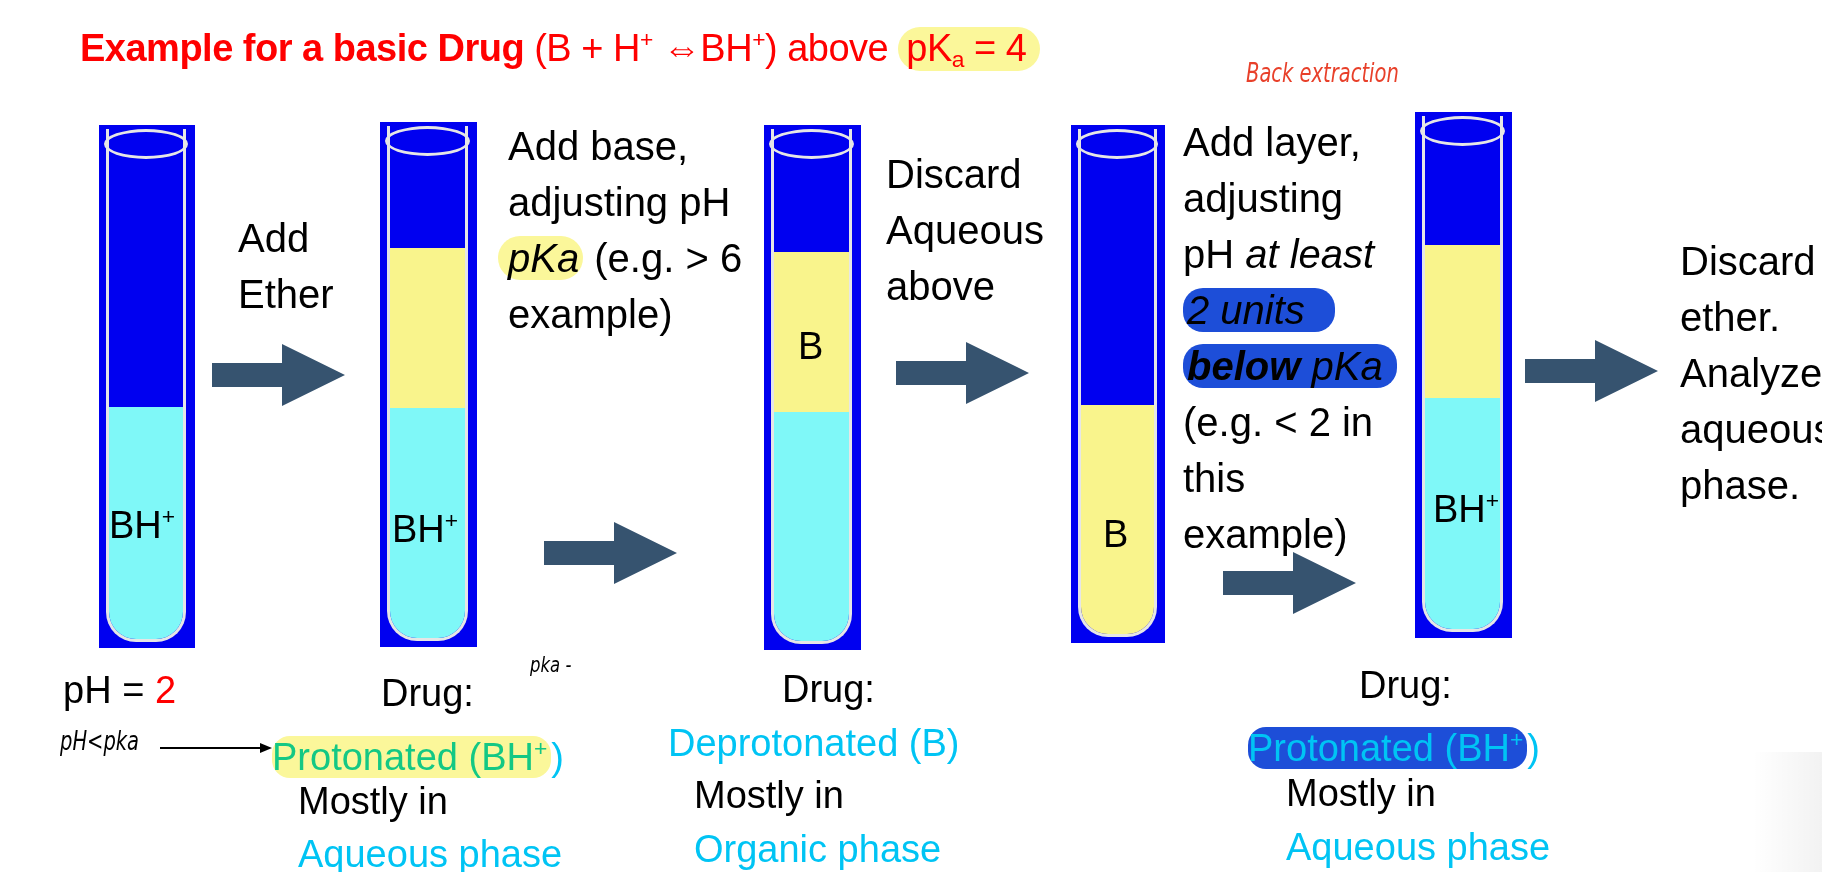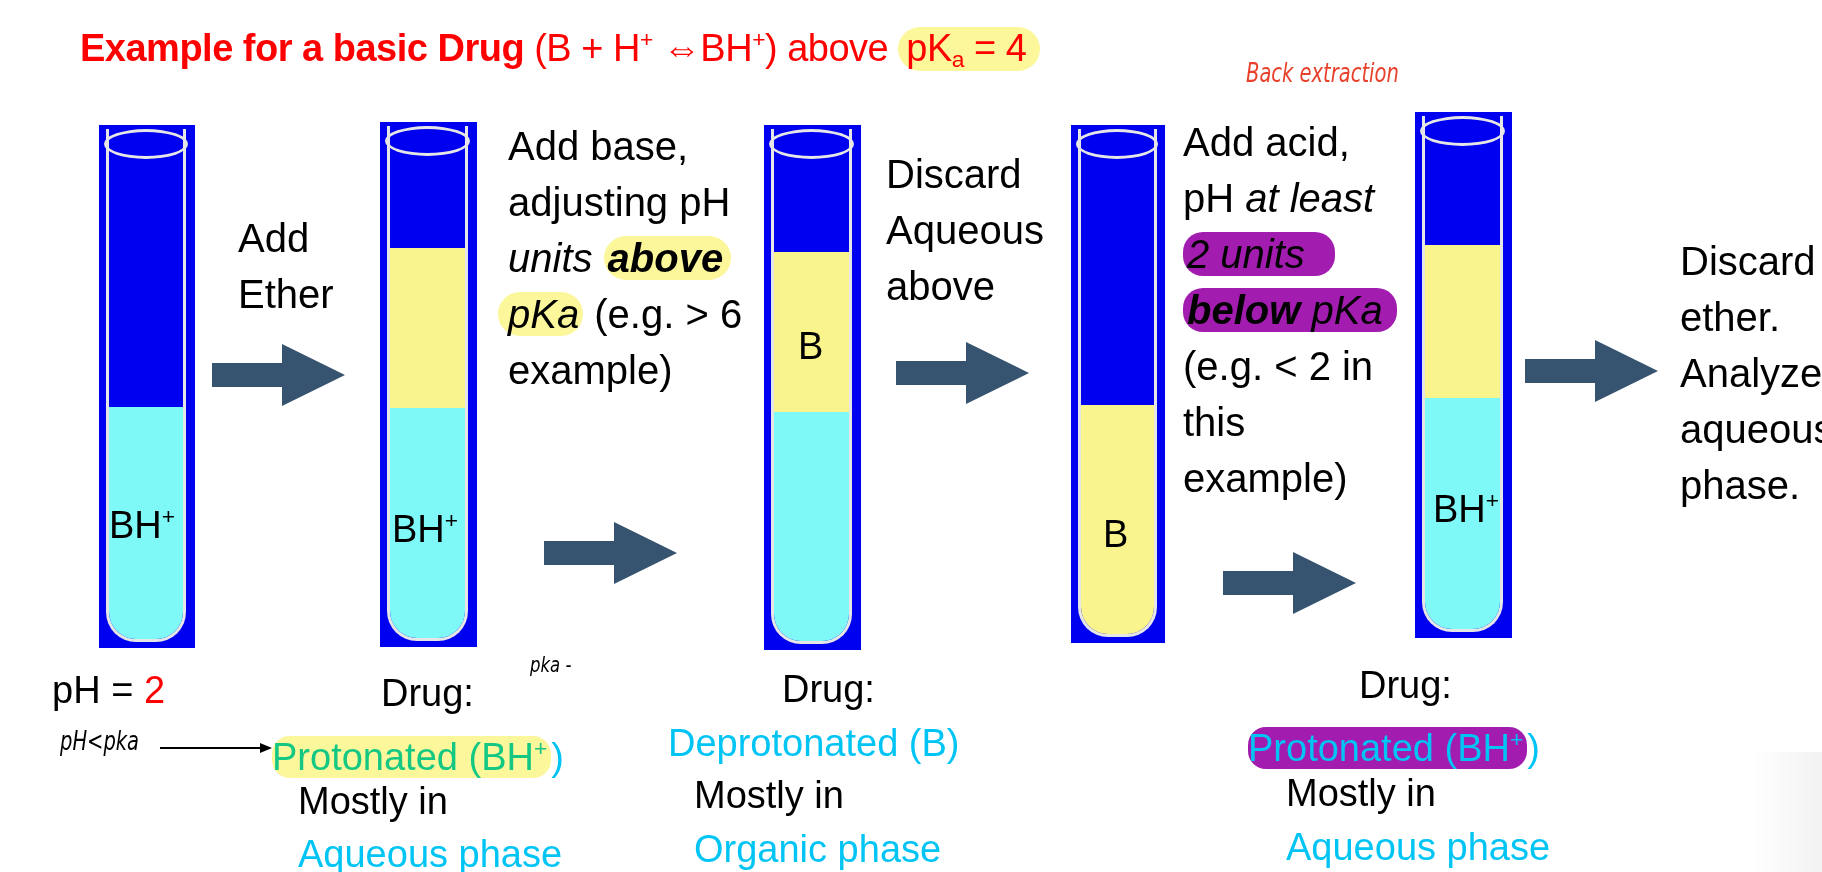--- a/index.html
+++ b/index.html
@@ -12,21 +12,21 @@
   .abs { position:absolute; }
   .title {
     left:80px; top:26px; font-size:38px; color:#ff0000; white-space:nowrap;
     letter-spacing:-0.5px;
   }
   .title b { font-weight:bold; }
   .hl-yellow {
     background:#fbf79a; border-radius:22px; padding:0 14px 2px 8px;text-align:right;
   }
   .hl-blue {
-    background:#a21caf; border-radius:20px; padding:0 10px 0 4px;
+    background:#1d4ed8; border-radius:20px; padding:0 10px 0 4px;
   }
   .title sup, .title sub, .lbl sup { font-size:60%; }
   .title sub { vertical-align:-6px; }
   .hand {
     font-family:"DejaVu Sans", sans-serif; font-style:italic;
     transform:scaleX(0.75); transform-origin:left top;
   }
   .back-ext { left:1246px; top:58px; color:#e8402a; font-size:26px; }
 
   
@@ -101,21 +101,20 @@
     <div class="layer yellow" style="top:122px; height:160px;"></div>
     <div class="layer cyan" style="top:282px; bottom:0;"></div>
   </div>
   <div class="rim"></div>
   <div class="tube-label" style="left:12px; top:385px;"><span>BH</span><sup>+</sup></div>
 </div>
 
 <div class="abs step" style="left:508px; top:118px;">
   <div>Add base,</div>
   <div>adjusting pH</div>
-  <div><i>units </i><span class="hl-yellow" style="padding:0 8px 0 4px;"><span class="bi">above</span></span></div>
   <div><span class="hl-yellow" style="padding:0 4px 0 10px; margin-left:-10px;"><i>pKa</i></span><span> (e.g. &gt; 6</span></div>
   <div>example)</div>
 </div>
 
 <div class="abs arrow" style="left:544px; top:522px;">
   <svg viewBox="0 0 133 62" preserveAspectRatio="none">
       <polygon points="0,19 70,19 70,0 133,31 70,62 70,43 0,43" fill="#36536f"></polygon>
     </svg>
 </div>
 
@@ -142,21 +141,22 @@
 
 <div class="abs tube" style="left:1071px; top:125px; width:94px; height:518px;">
   <div class="glass">
     <div class="layer yellow" style="top:276px; bottom:0;"></div>
   </div>
   <div class="rim"></div>
   <div class="tube-label" style="left:32px; top:388px;"><span>B</span></div>
 </div>
 
 <div class="abs step" style="left:1183px; top:114px;">
-  <div>Add acid,</div>
+  <div>Add layer,</div>
+  <div>adjusting</div>
   <div><span>pH </span><i>at least</i></div>
   <div><span class="hl-blue" style="padding:0 30px 0 4px;"><i>2 units</i></span></div>
   <div><span class="hl-blue" style="padding:0 14px 0 4px;margin-top:8px;"><span class="bi">below</span><i> pKa</i></span></div>
   <div>(e.g. &lt; 2 in</div>
   <div>this</div>
   <div>example)</div>
 </div>
 
 <div class="abs arrow" style="left:1223px; top:552px;">
   <svg viewBox="0 0 133 62" preserveAspectRatio="none">
@@ -180,21 +180,21 @@
 </div>
 
 <div class="abs step" style="left:1680px; top:233px;">
   <div>Discard</div>
   <div>ether.</div>
   <div>Analyze</div>
   <div>aqueous</div>
   <div>phase.</div>
 </div>
 
-<div class="abs lbl black" style="left:52px; top:665px;">
+<div class="abs lbl black" style="left:63px; top:665px;">
   <span>pH = </span><span class="red">2</span>
 </div>
 
 <div class="abs hand" style="left:60px; top:726px; font-size:26px;">pH&lt;pka</div>
 <div class="abs" style="left:160px; top:739px; width:112px; height:10px;">
   <svg viewBox="0 0 112 10" width="112" height="10">
       <line x1="0" y1="5" x2="104" y2="5" stroke="#000" stroke-width="2"></line>
       <polygon points="100,0 112,5 100,10" fill="#000"></polygon>
     </svg>
 </div>

